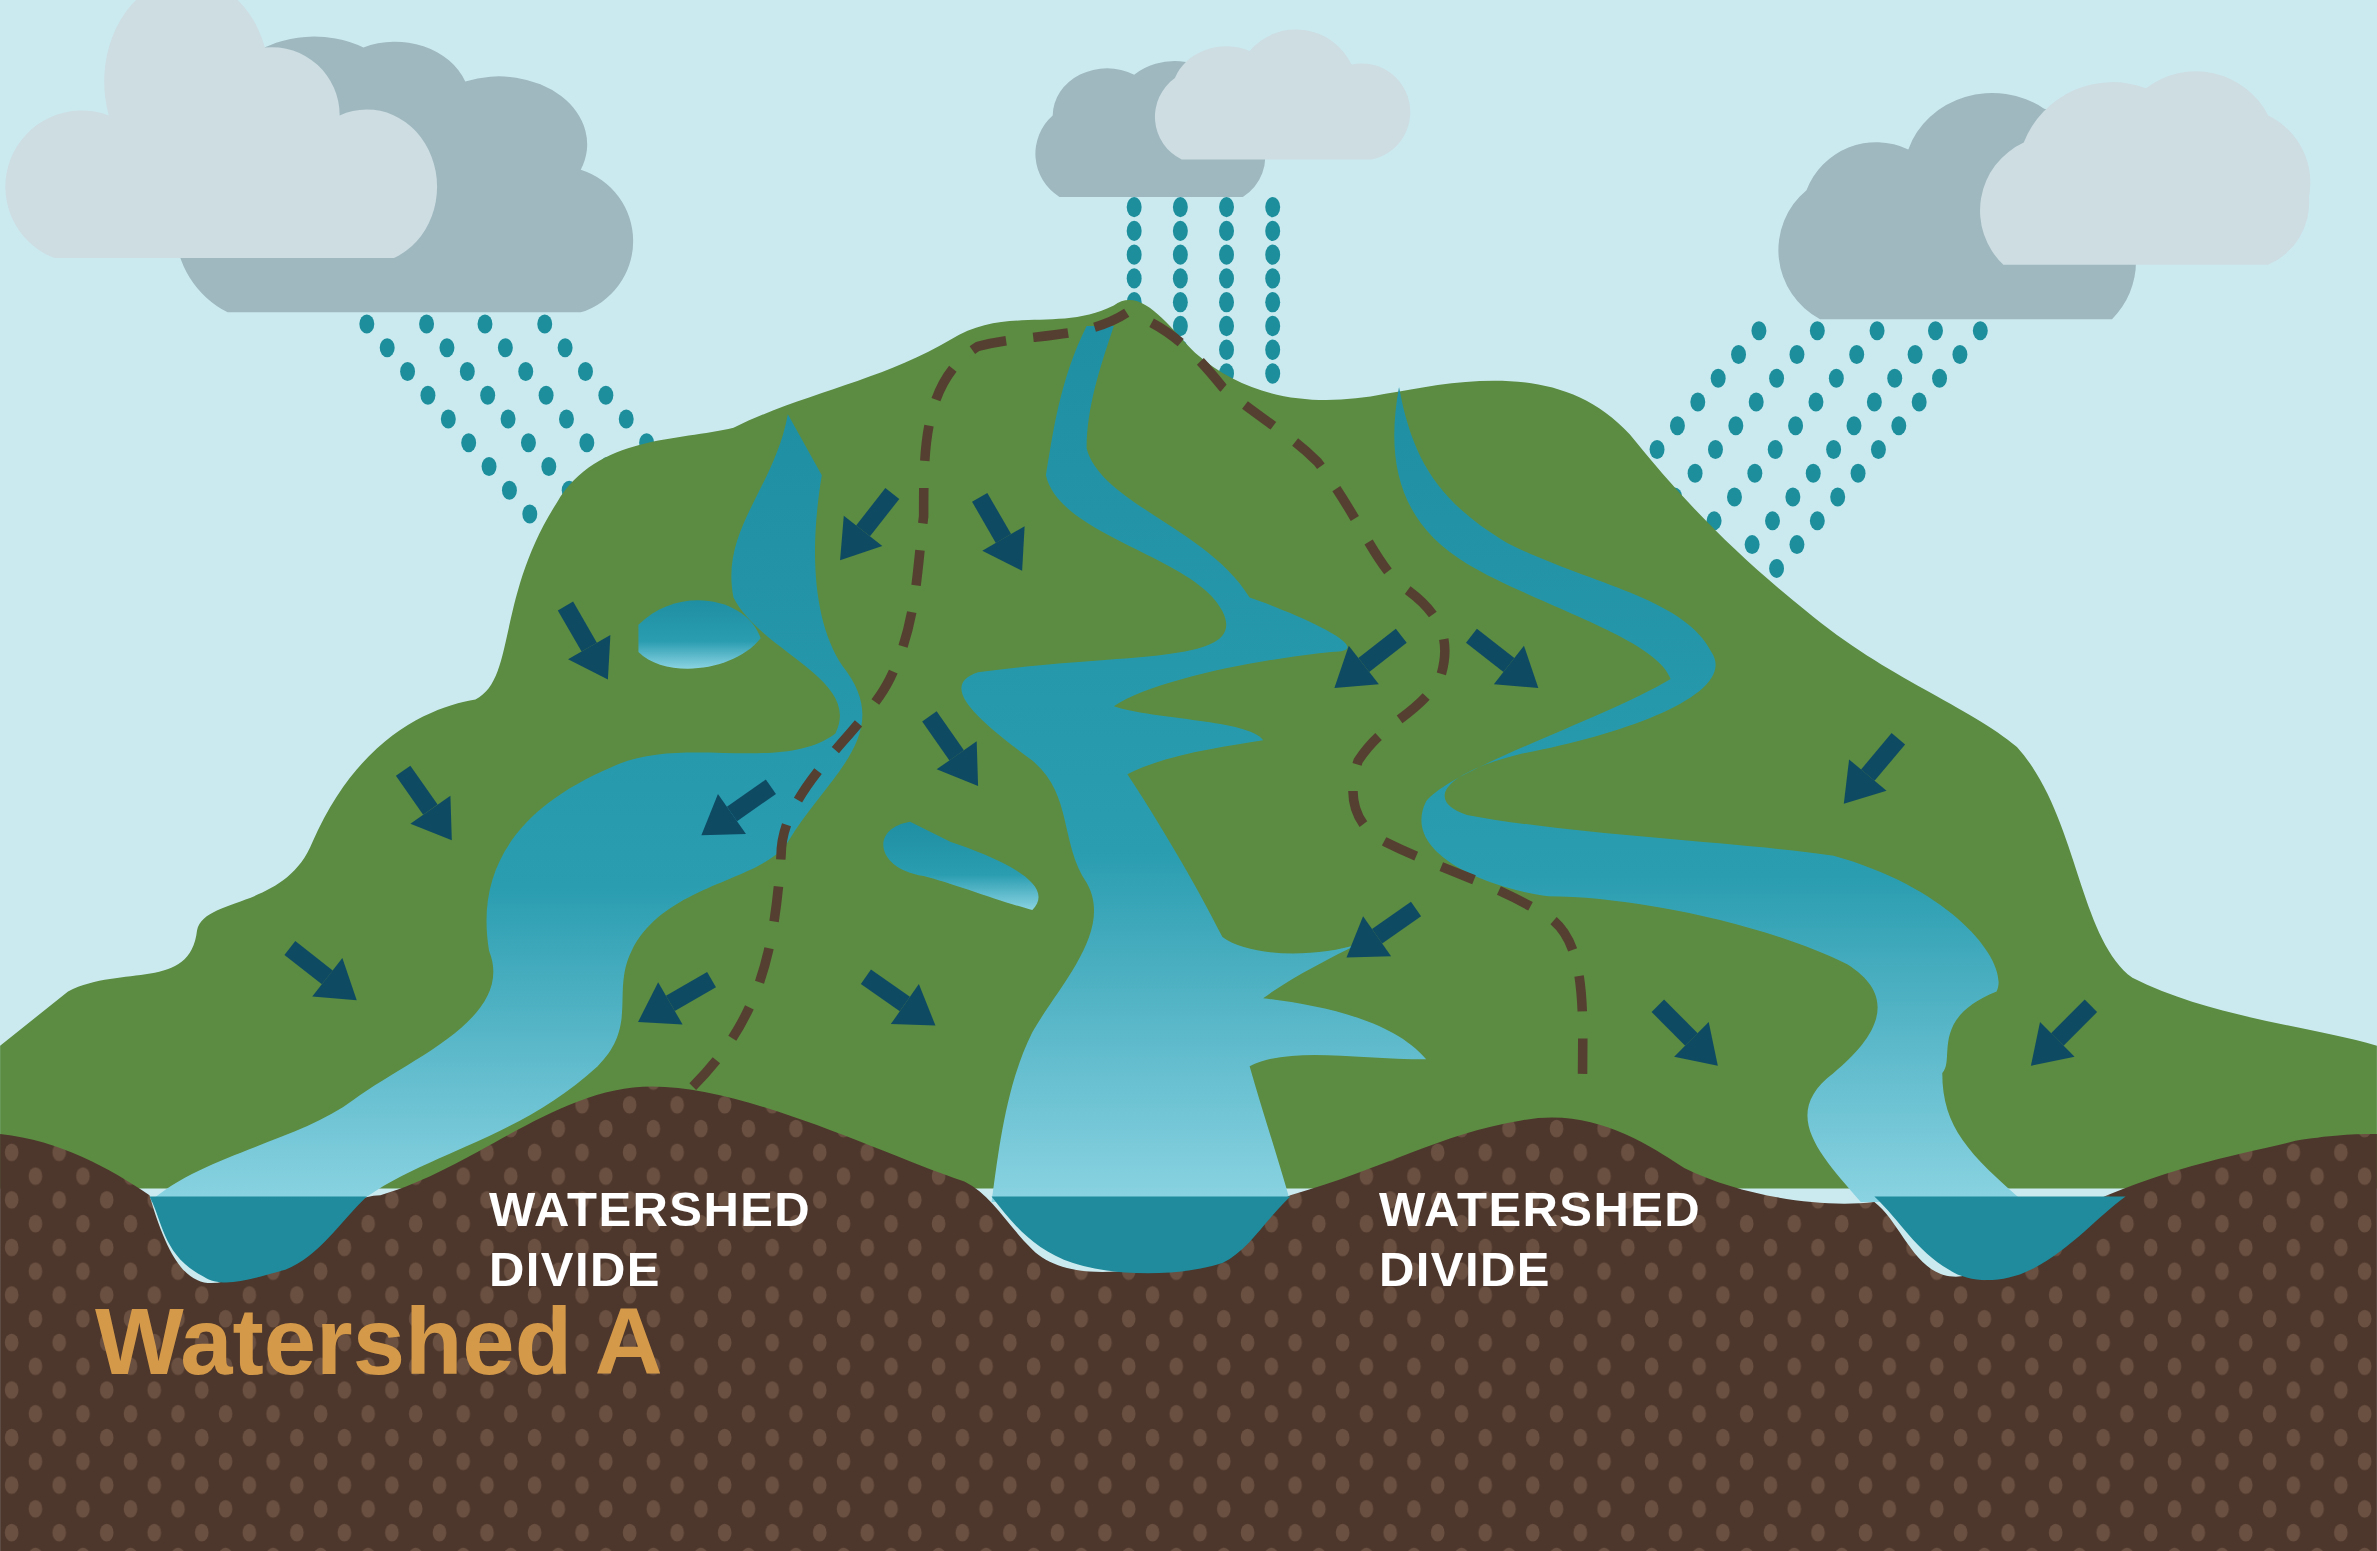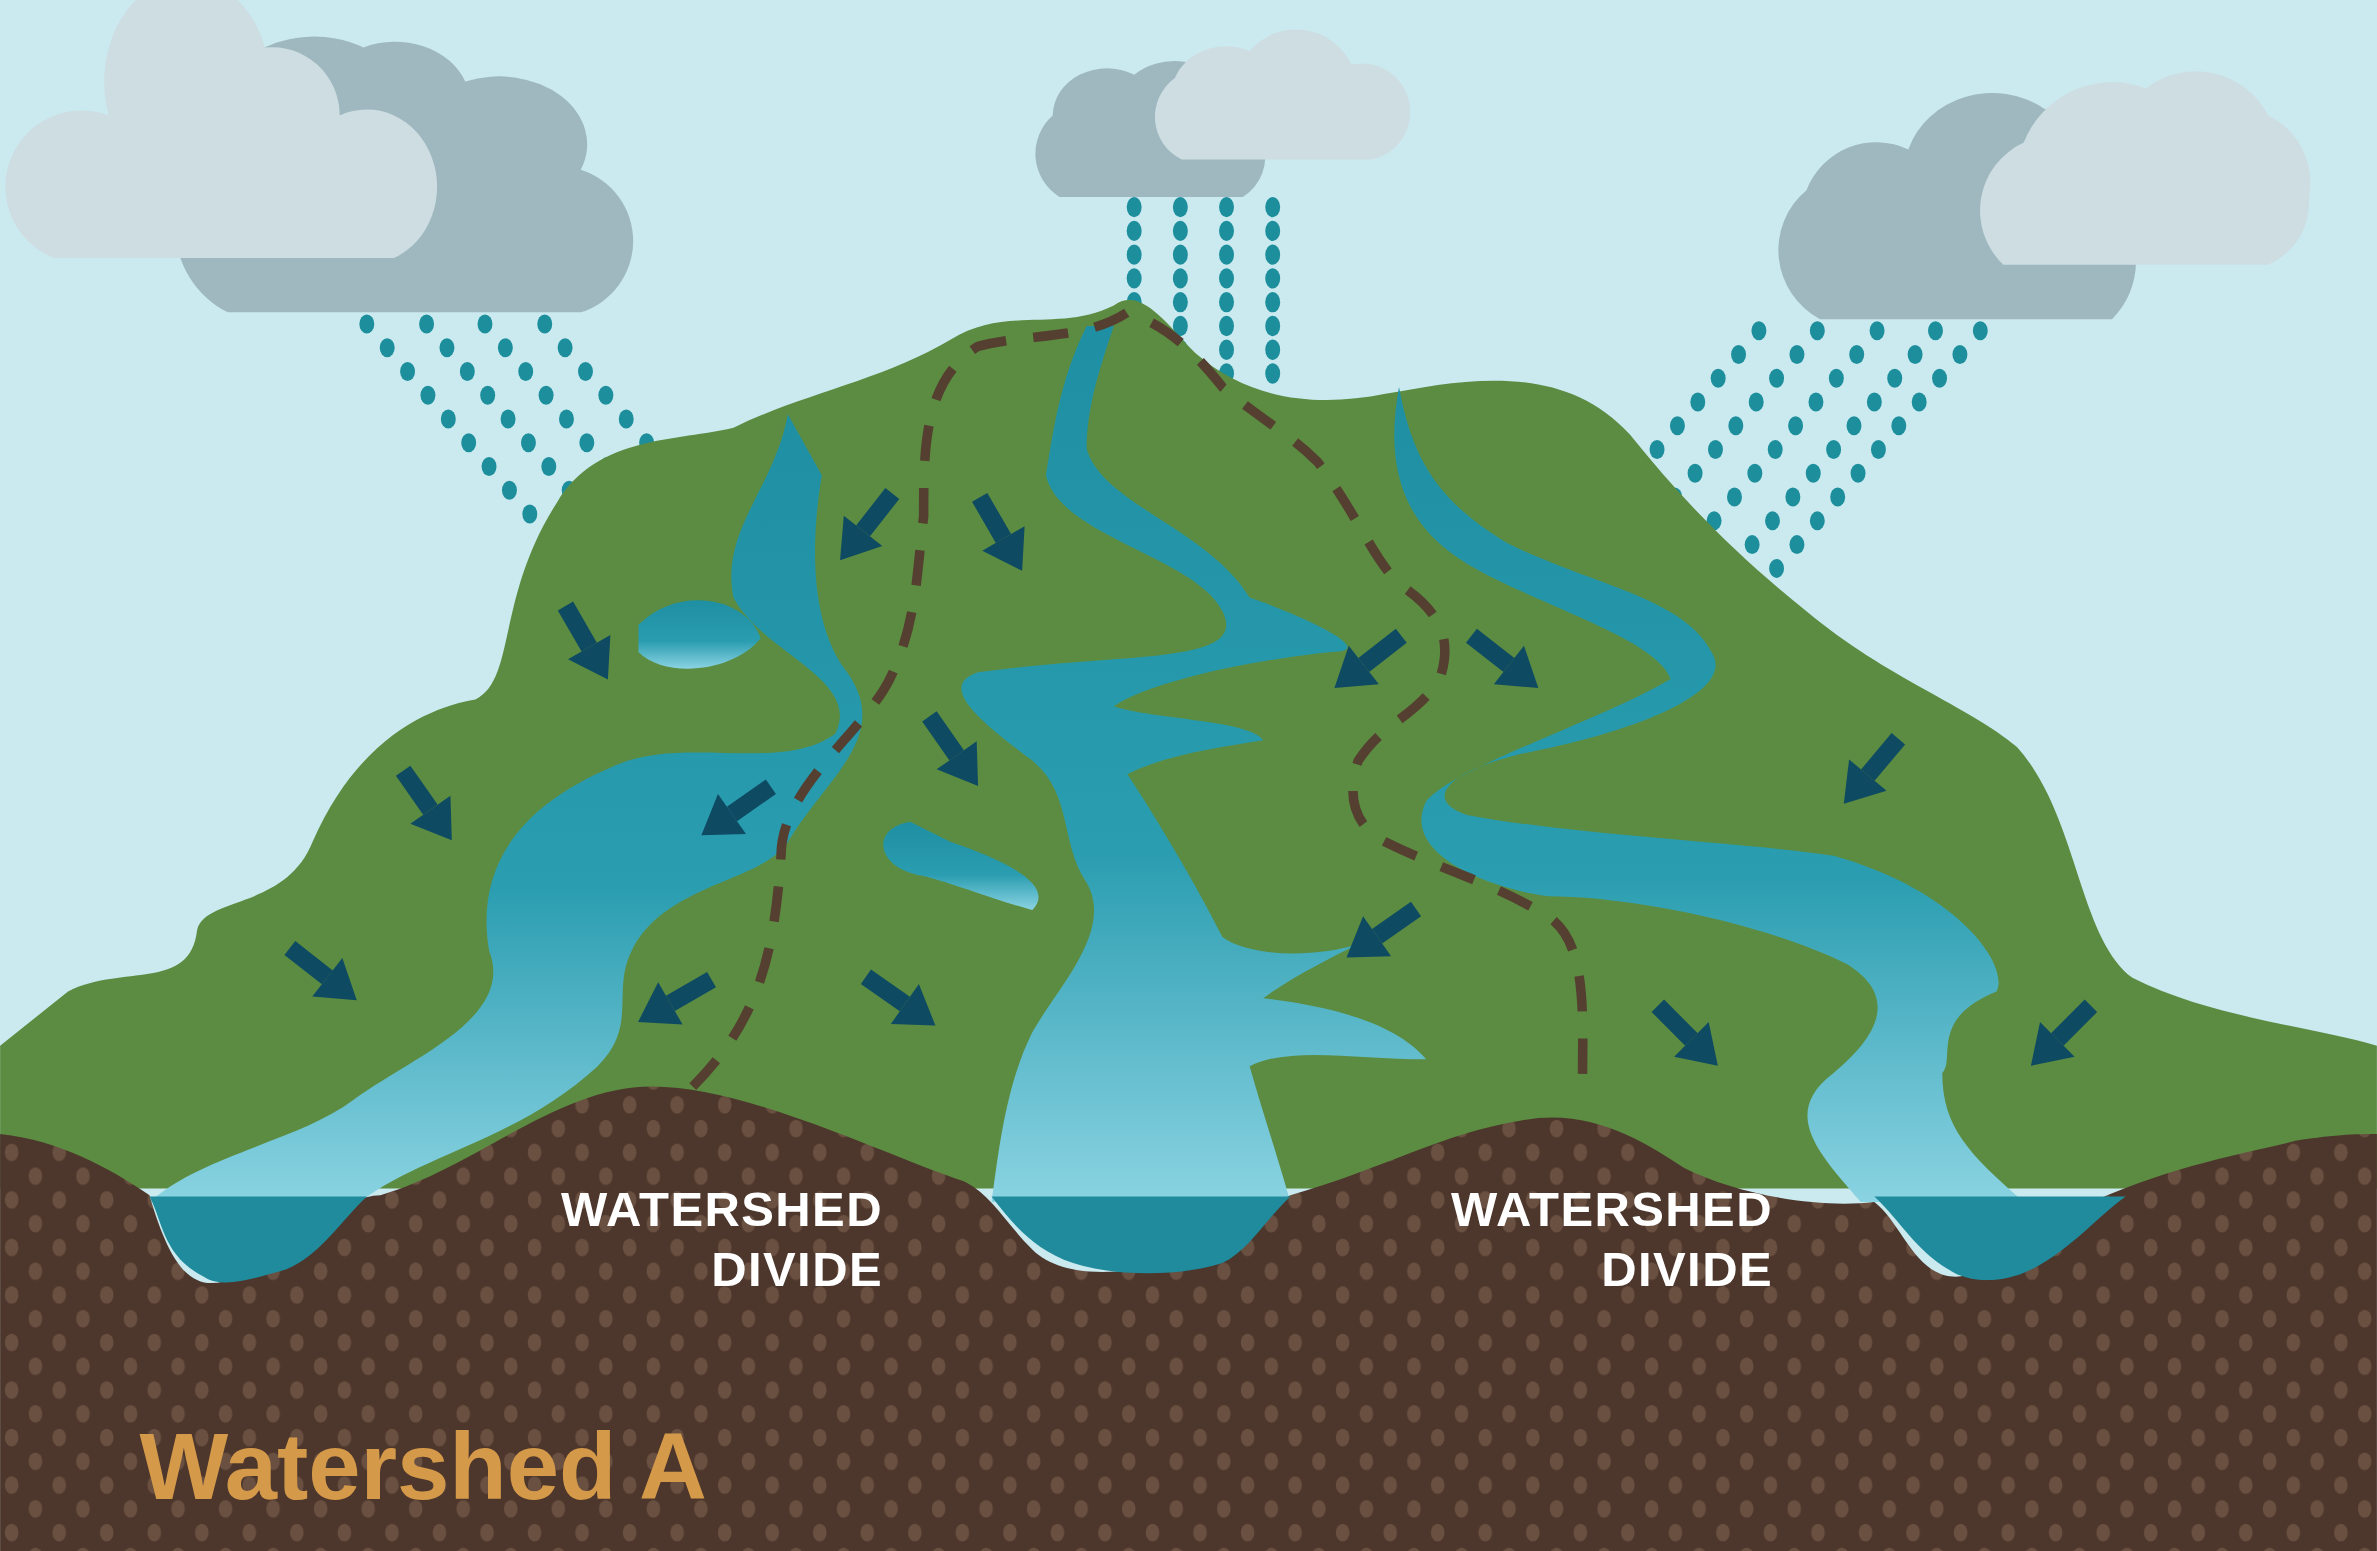--- a/index.html
+++ b/index.html
@@ -1,19 +1,19 @@
 <!DOCTYPE html>
 <html style="font-size:11px"><head>
 <meta charset="utf-8">
 <style>
   html,body{margin:0;padding:0;}
   body{width:2377px;height:1551px;overflow:hidden;background:#cbeaf0;font-family:"Liberation Sans",sans-serif;}
   .stage{position:relative;width:2377px;height:1551px;}
   svg.scene{position:absolute;left:0;top:0;}
-  .lbl{position:absolute;font-family:"Liberation Sans",sans-serif;font-weight:bold;text-align:right;}
+  .lbl{position:absolute;font-family:"Liberation Sans",sans-serif;font-weight:bold;text-align:left;}
   .divide{color:#ffffff;font-size:49px;line-height:60px;letter-spacing:1.4px;}
   .ws{color:#d49a4a;font-size:94px;line-height:102px;white-space:nowrap;}
 </style>
 </head>
 <body>
 
 <div class="stage">
 <svg class="scene" width="2377" height="1551" viewBox="0 0 3500 2284" xmlns="http://www.w3.org/2000/svg">
   <defs>
     <pattern id="soilDots" width="70" height="70" patternUnits="userSpaceOnUse">
@@ -191,15 +191,15 @@
 
 <div class="lbl divide" style="left:489px;top:1179px;width:394px;">
   <div>WATERSHED</div>
   <div>DIVIDE</div>
 </div>
 <div class="lbl divide" style="left:1379px;top:1179px;width:394px;">
   <div>WATERSHED</div>
   <div>DIVIDE</div>
 </div>
 
-<div class="lbl ws" style="left:95px;top:1416px;width:571px;margin-left:41px;">Watershed A</div>
+<div class="lbl ws" style="left:95px;top:1291px;width:571px;">Watershed A</div>
 </div>
 
 
 </body></html>

